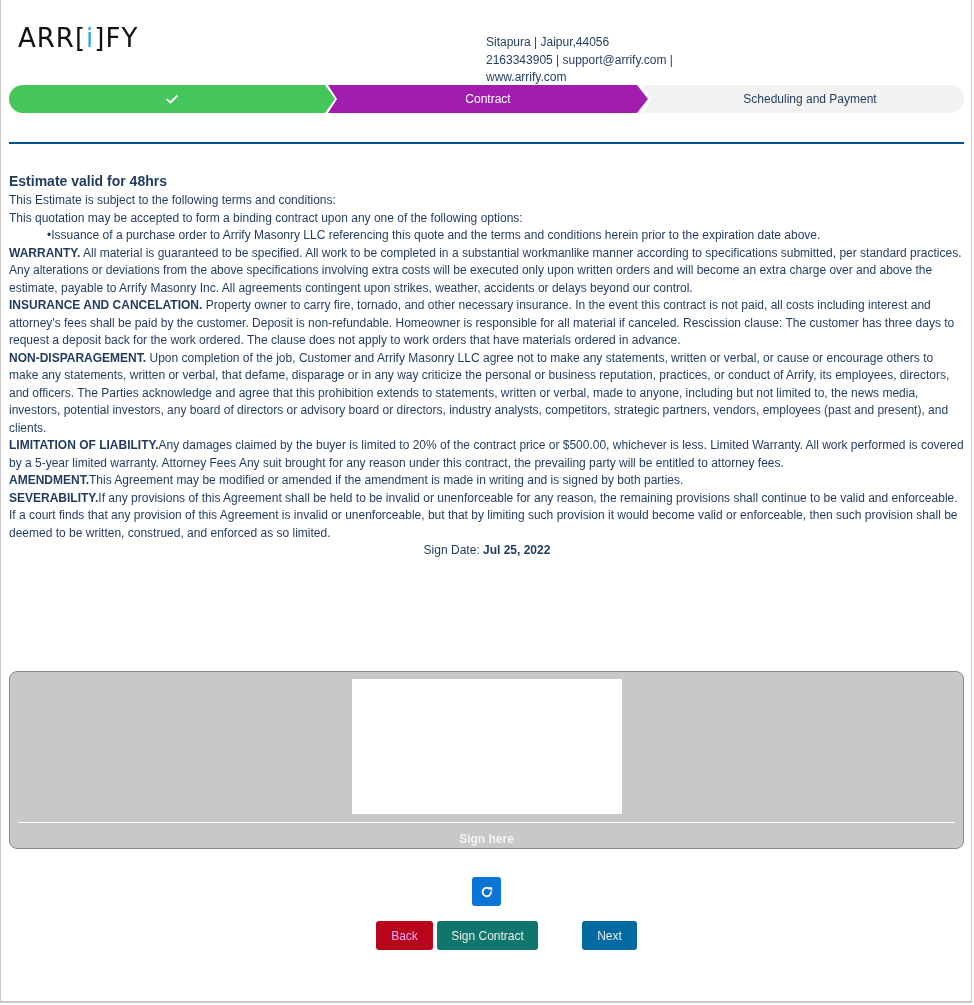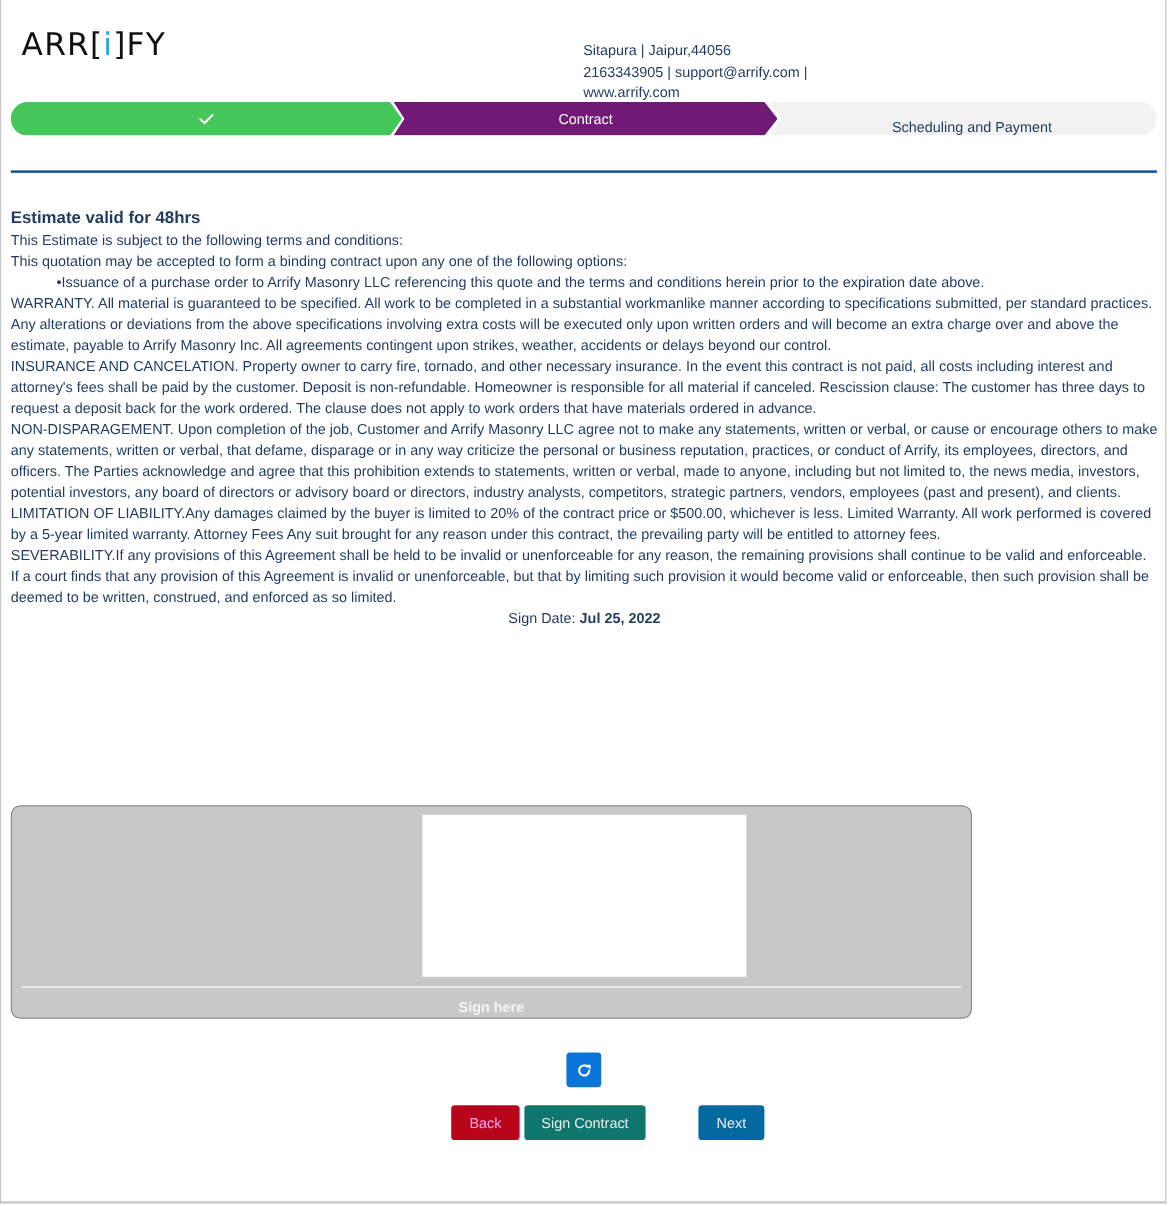--- a/index.html
+++ b/index.html
@@ -25,44 +25,43 @@
   }
   .step {
     position: absolute; top: 0; height: 28px; display: flex; align-items: center; justify-content: center;
     font-size: 12px;
   }
   .step-1 {
     left: 0; width: 326px; background: #45c65a; color: #fff; border-radius: 14px 0 0 14px;
     clip-path: polygon(0 0, 316px 0, 326px 14px, 316px 28px, 0 28px);
   }
   .step-2 {
-    left: 319px; width: 320px; background: #701a75; color: #fff;
+    left: 319px; width: 320px; background: #a21caf; color: #fff;
     clip-path: polygon(0 0, 309px 0, 320px 14px, 309px 28px, 0 28px, 9px 14px);
   }
   .step-3 {
     left: 633px; width: 322px; background: #f2f2f2; color: #1f3a5f; border-radius: 0 14px 14px 0;
     clip-path: polygon(0 0, 322px 0, 322px 28px, 0 28px, 9px 14px);
-    align-items: flex-end;
   }
   .step-3 span { margin-left: 14px; }
   .check { width: 14px; height: 10px; }
   .rule { position: absolute; left: 8px; top: 142px; width: 955px; height: 2px; background: #004f99; }
   .content {
     position: absolute; left: 8px; top: 172px; width: 956px; font-size: 12px; line-height: 17.5px; color: #1f3a5f;
   }
   .content h3 { margin: 0 0 2px 0; font-size: 14px; line-height: 18px; font-weight: bold; color: #1f3a5f; }
   .content p { margin: 0; }
   .content ul { margin: 0; padding: 0 0 0 38px; list-style: none; }
   .content ul li::before { content: "\2022 "; }
   .section { margin-top: 17.5px; }
-  .section b { font-weight: normal; text-align: center; }
+  .section b { font-weight: bold; text-align: center; }
   .sign-date { text-align: center; margin-top: 1px; }
   .sign-date b { font-weight: bold; }
   .sig-box {
-    position: absolute; left: 8px; top: 671px; width: 801px; height: 178px;
+    position: absolute; left: 8px; top: 671px; width: 955px; height: 178px;
     background: #c8c8c8; border: 1px solid #8a8a8a; border-radius: 8px; box-sizing: border-box;
   }
   .sig-canvas {
     position: absolute; left: 342px; top: 7px; width: 270px; height: 135px; background: #ffffff;
   }
   .sig-line { position: absolute; left: 8px; right: 8px; top: 150px; height: 1px; background: #ffffff; }
   .sig-label {
     position: absolute; left: 0; right: 0; top: 160px; text-align: center; font-size: 12px;
     font-weight: bold; color: #f4f4f4;
   }
@@ -113,20 +112,21 @@
     <p>This Estimate is subject to the following terms and conditions:</p>
     <p>This quotation may be accepted to form a binding contract upon any one of the following options:</p>
     <ul>
       <li>Issuance of a purchase order to Arrify Masonry LLC referencing this quote and the terms and conditions herein prior to the expiration date above.</li>
     </ul>
 
     <p class="section"><b>WARRANTY.</b><span> All material is guaranteed to be specified. All work to be completed in a substantial workmanlike manner according to specifications submitted, per standard practices. Any alterations or deviations from the above specifications involving extra costs will be executed only upon written orders and will become an extra charge over and above the estimate, payable to Arrify Masonry Inc. All agreements contingent upon strikes, weather, accidents or delays beyond our control.</span></p>
     <p class="section"><b>INSURANCE AND CANCELATION.</b><span> Property owner to carry fire, tornado, and other necessary insurance. In the event this contract is not paid, all costs including interest and attorney's fees shall be paid by the customer. Deposit is non-refundable. Homeowner is responsible for all material if canceled. Rescission clause: The customer has three days to request a deposit back for the work ordered. The clause does not apply to work orders that have materials ordered in advance.</span></p>
     <p class="section"><b>NON-DISPARAGEMENT.</b><span> Upon completion of the job, Customer and Arrify Masonry LLC agree not to make any statements, written or verbal, or cause or encourage others to make any statements, written or verbal, that defame, disparage or in any way criticize the personal or business reputation, practices, or conduct of Arrify, its employees, directors, and officers. The Parties acknowledge and agree that this prohibition extends to statements, written or verbal, made to anyone, including but not limited to, the news media, investors, potential investors, any board of directors or advisory board or directors, industry analysts, competitors, strategic partners, vendors, employees (past and present), and clients.</span></p>
     <p class="section"><b>LIMITATION OF LIABILITY.</b><span>Any damages claimed by the buyer is limited to 20% of the contract price or $500.00, whichever is less. Limited Warranty. All work performed is covered by a 5-year limited warranty. Attorney Fees Any suit brought for any reason under this contract, the prevailing party will be entitled to attorney fees.</span></p>
+    <p class="section"><b>AMENDMENT.</b><span>This Agreement may be modified or amended if the amendment is made in writing and is signed by both parties.</span></p>
     <p class="section"><b>SEVERABILITY.</b><span>If any provisions of this Agreement shall be held to be invalid or unenforceable for any reason, the remaining provisions shall continue to be valid and enforceable. If a court finds that any provision of this Agreement is invalid or unenforceable, but that by limiting such provision it would become valid or enforceable, then such provision shall be deemed to be written, construed, and enforced as so limited.</span></p>
 
     <p class="sign-date"><span>Sign Date: </span><b>Jul 25, 2022</b></p>
   </div>
 
   <div class="sig-box">
     <div class="sig-canvas"></div>
     <div class="sig-line"></div>
     <div class="sig-label">Sign here</div>
   </div>

